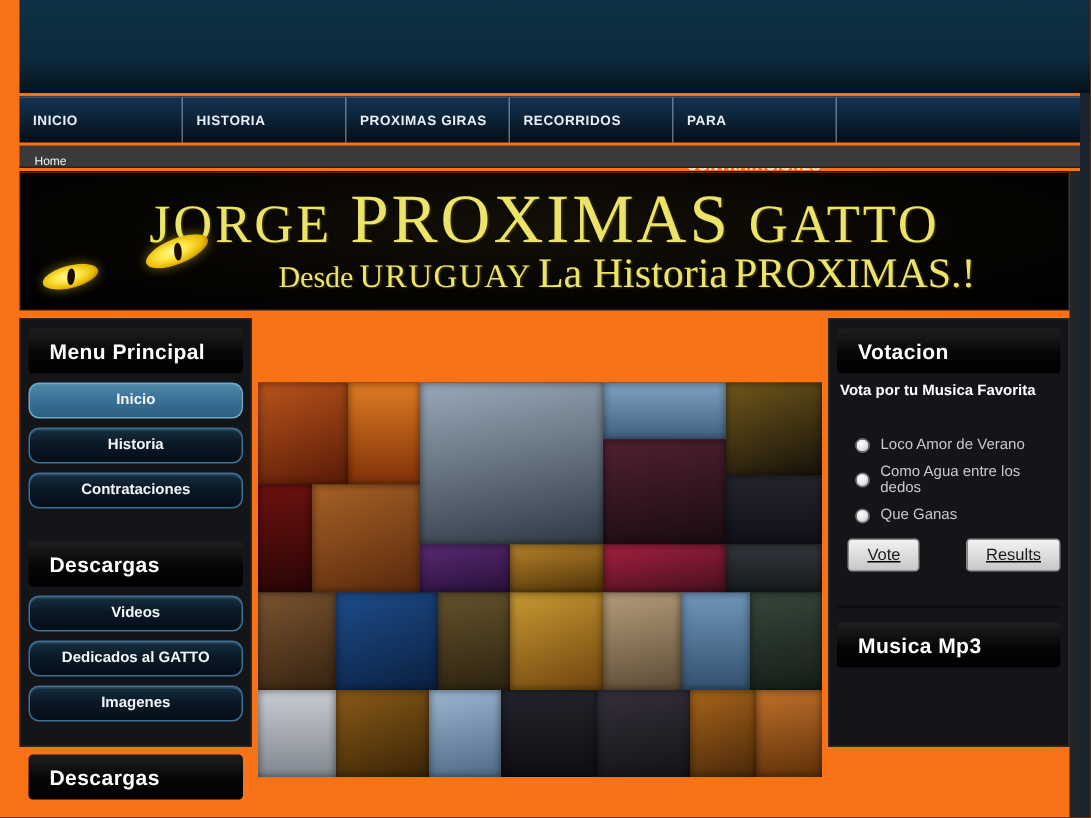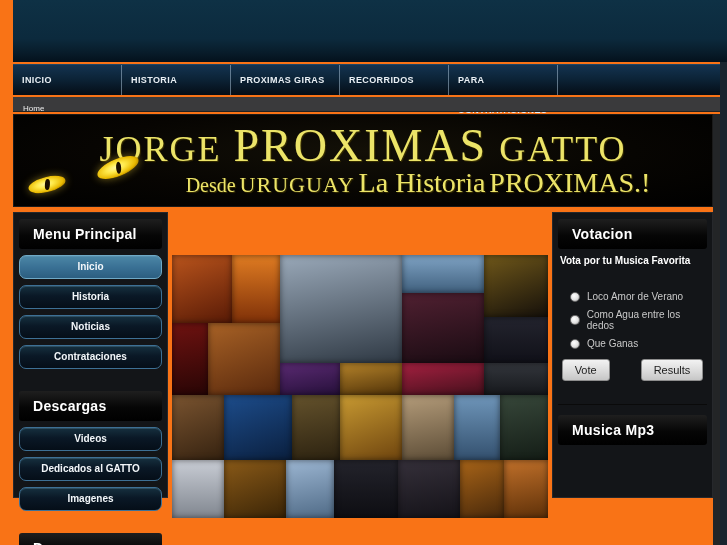--- a/index.html
+++ b/index.html
@@ -67,21 +67,21 @@
     background:#0d0d0d; overflow:hidden; }
   .collage .tile { position:absolute; box-shadow:inset 0 0 6px rgba(0,0,0,.55); }
 
   
   .vote-question { color:#fff; font-size:10px; font-weight:bold; margin:6px 2px 25px 2px; }
   .vote-option { display:flex; align-items:center; margin:0 0 7px 12px; cursor:pointer; }
   .radio { width:10px; height:10px; border-radius:50%; margin-right:7px;
     background:radial-gradient(circle at 38% 35%, #ffffff 0%, #e2e2e2 55%, #9a9a9a 100%);
     border:1px solid #6a6a6a; }
   .vote-option span.lbl { color:#c9c9c9; font-size:10px; }
-  .vote-btn-row { display:flex; justify-content:center; gap:31px; margin:10px 0 14px 0; }
+  .vote-btn-row { display:flex; justify-content:flex-end; gap:31px; margin:10px 0 14px 0;text-decoration:underline; }
   .std-btn { font-family:"Liberation Sans", sans-serif; font-size:11px; color:#1b1b1b;
     background:linear-gradient(180deg,#f2f2f2 0%,#d9d9d9 60%,#c6c6c6 100%);
     border:1px solid #8d8d8d; border-radius:3px; padding:4px 12px; cursor:pointer; }
   .right-divider { height:10px; border-bottom:1px solid #0a0a0a; margin-bottom:10px; }
 
   
   .edge-mid  { position:absolute; left:713px; top:114px; width:7px; height:431px; background:#232527; }
   .edge-right{ position:absolute; left:720px; top:62px; width:7px; height:483px; background:#19242f; }
 </style>
 </head>
@@ -120,21 +120,20 @@
       </div>
     <div class="cat-eye eye-big">
         <div class="slit"></div>
       </div>
   </div>
 
   <div class="panel panel-left">
     <div class="mod-header">Menu Principal</div>
     <div class="menu-btn active">Inicio</div>
     <div class="menu-btn">Historia</div>
-    <div class="menu-btn">Noticias</div>
     <div class="menu-btn">Contrataciones</div>
     <div class="mod-gap"></div>
     <div class="mod-header">Descargas</div>
     <div class="menu-btn">Videos</div>
     <div class="menu-btn">Dedicados al GATTO</div>
     <div class="menu-btn">Imagenes</div>
     <div class="mod-gap"></div>
     <div class="mod-header">Descargas</div>
 
   </div>

